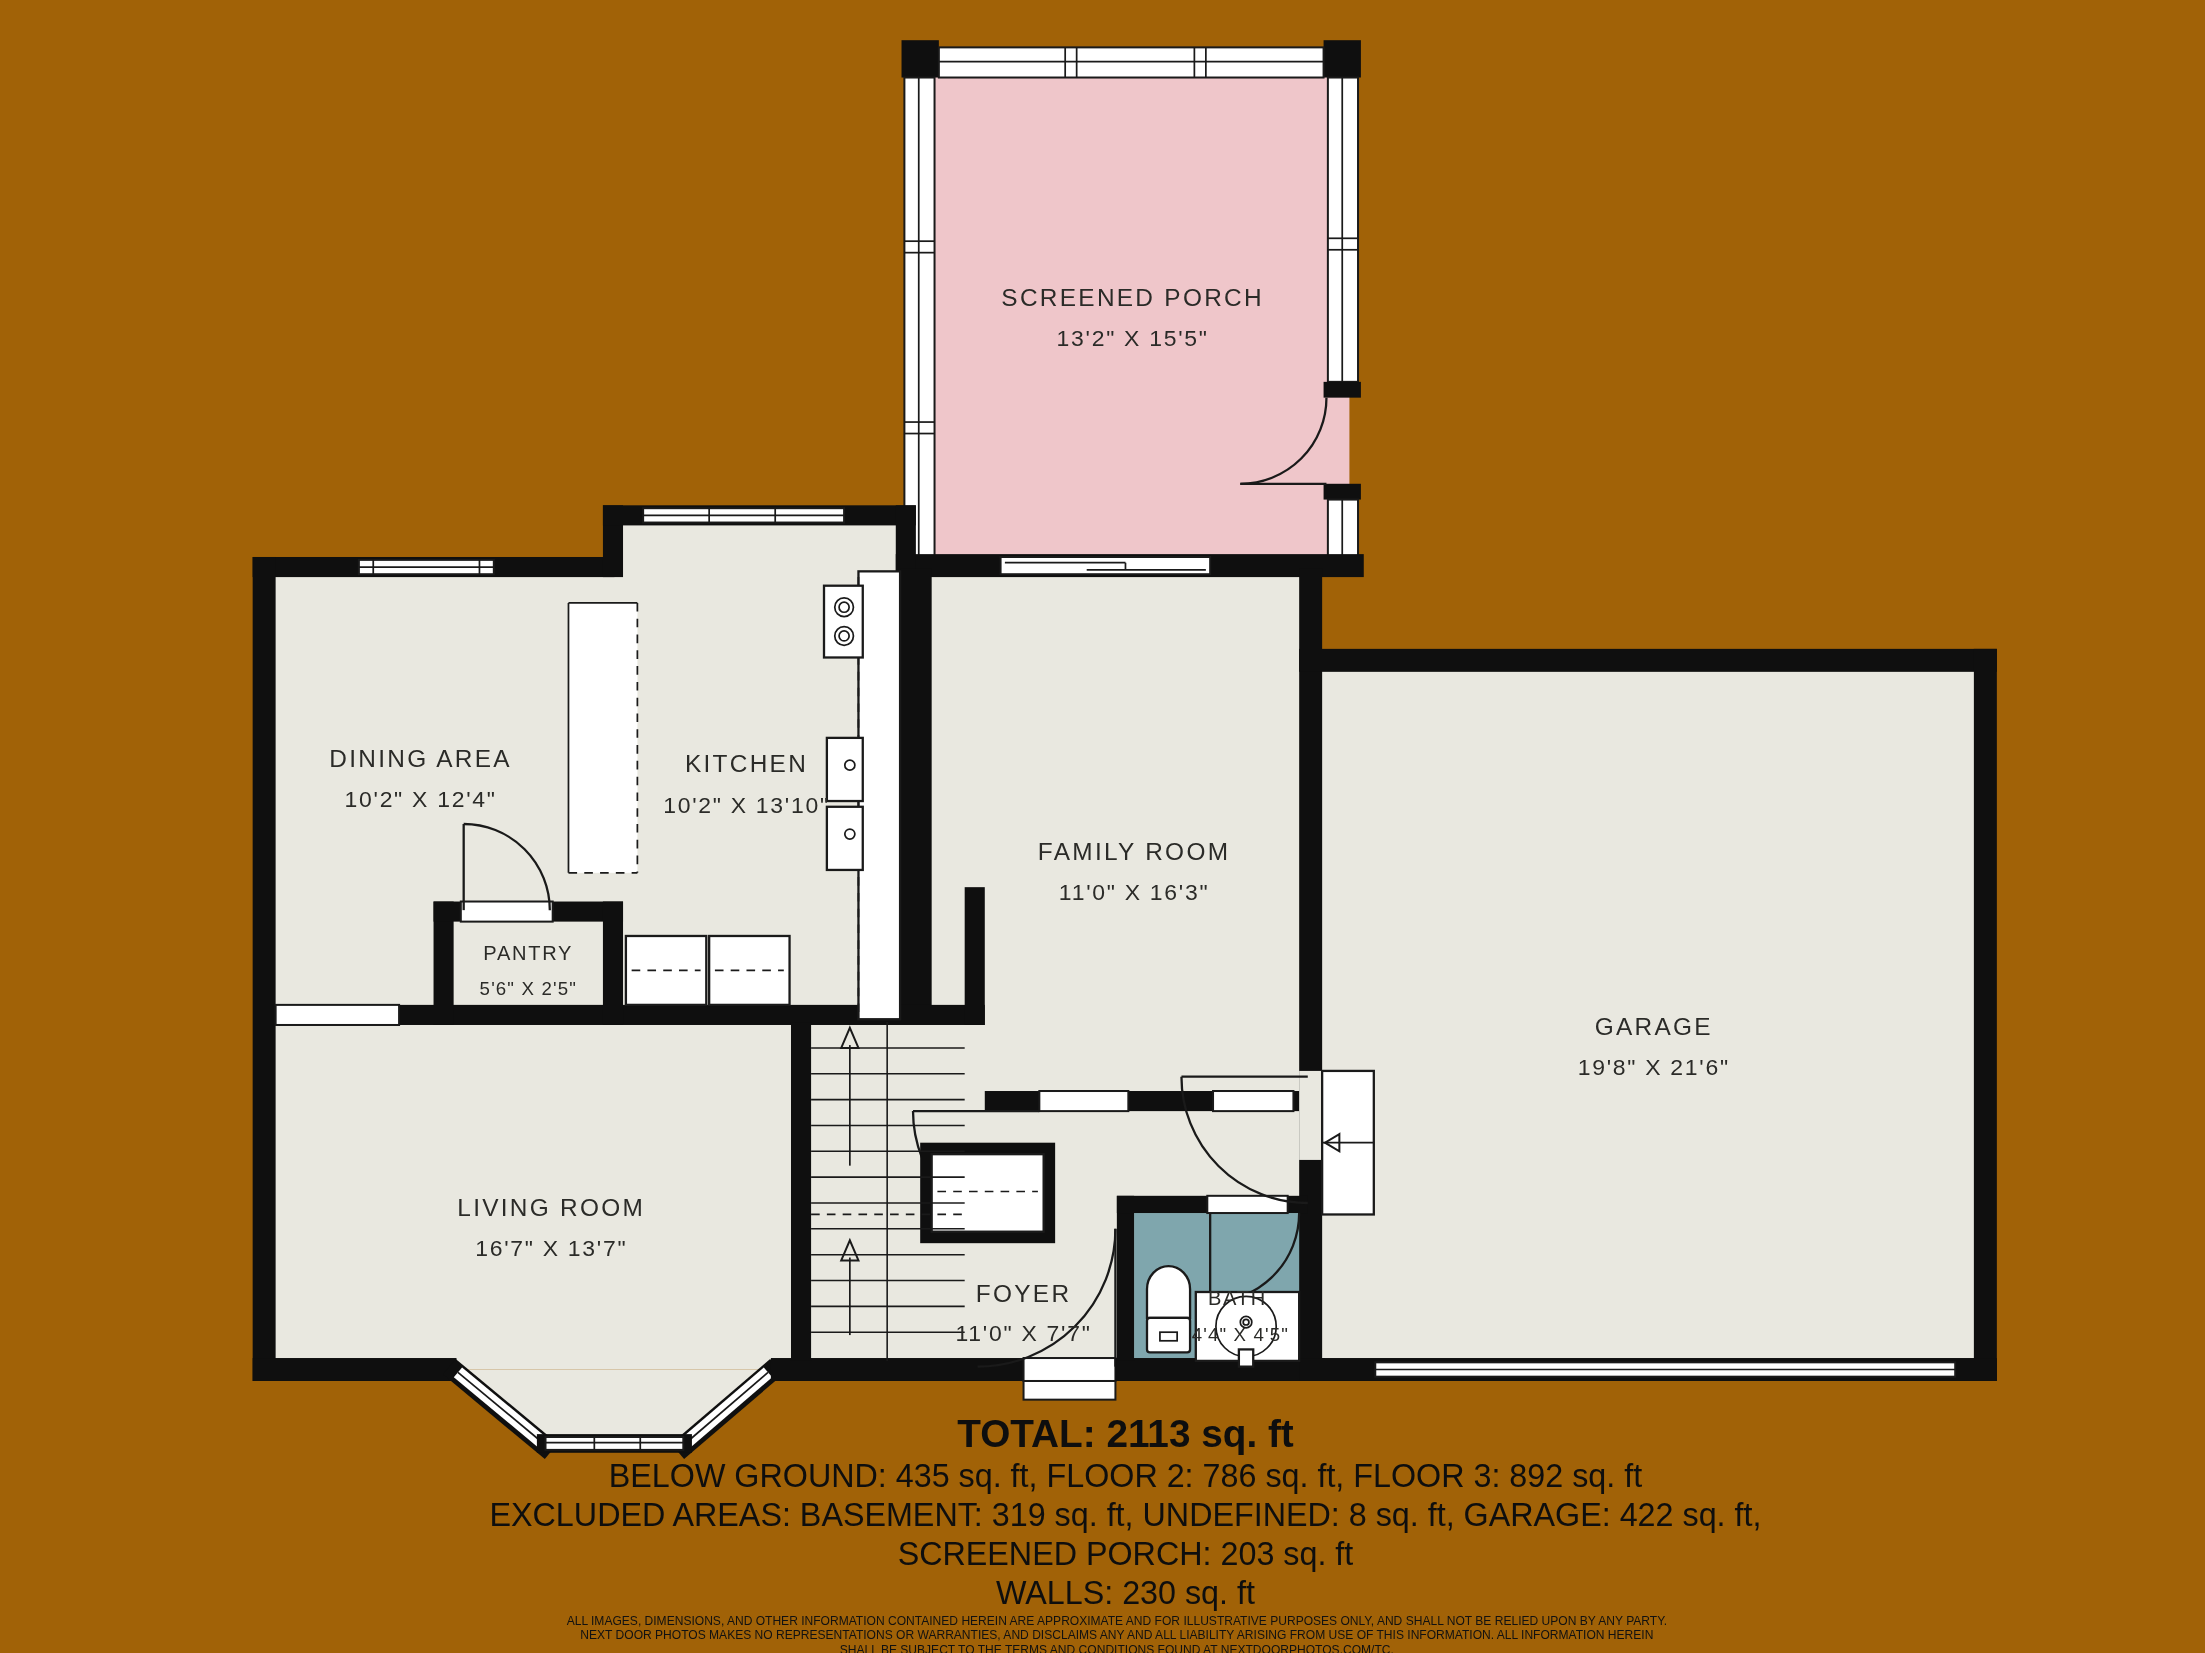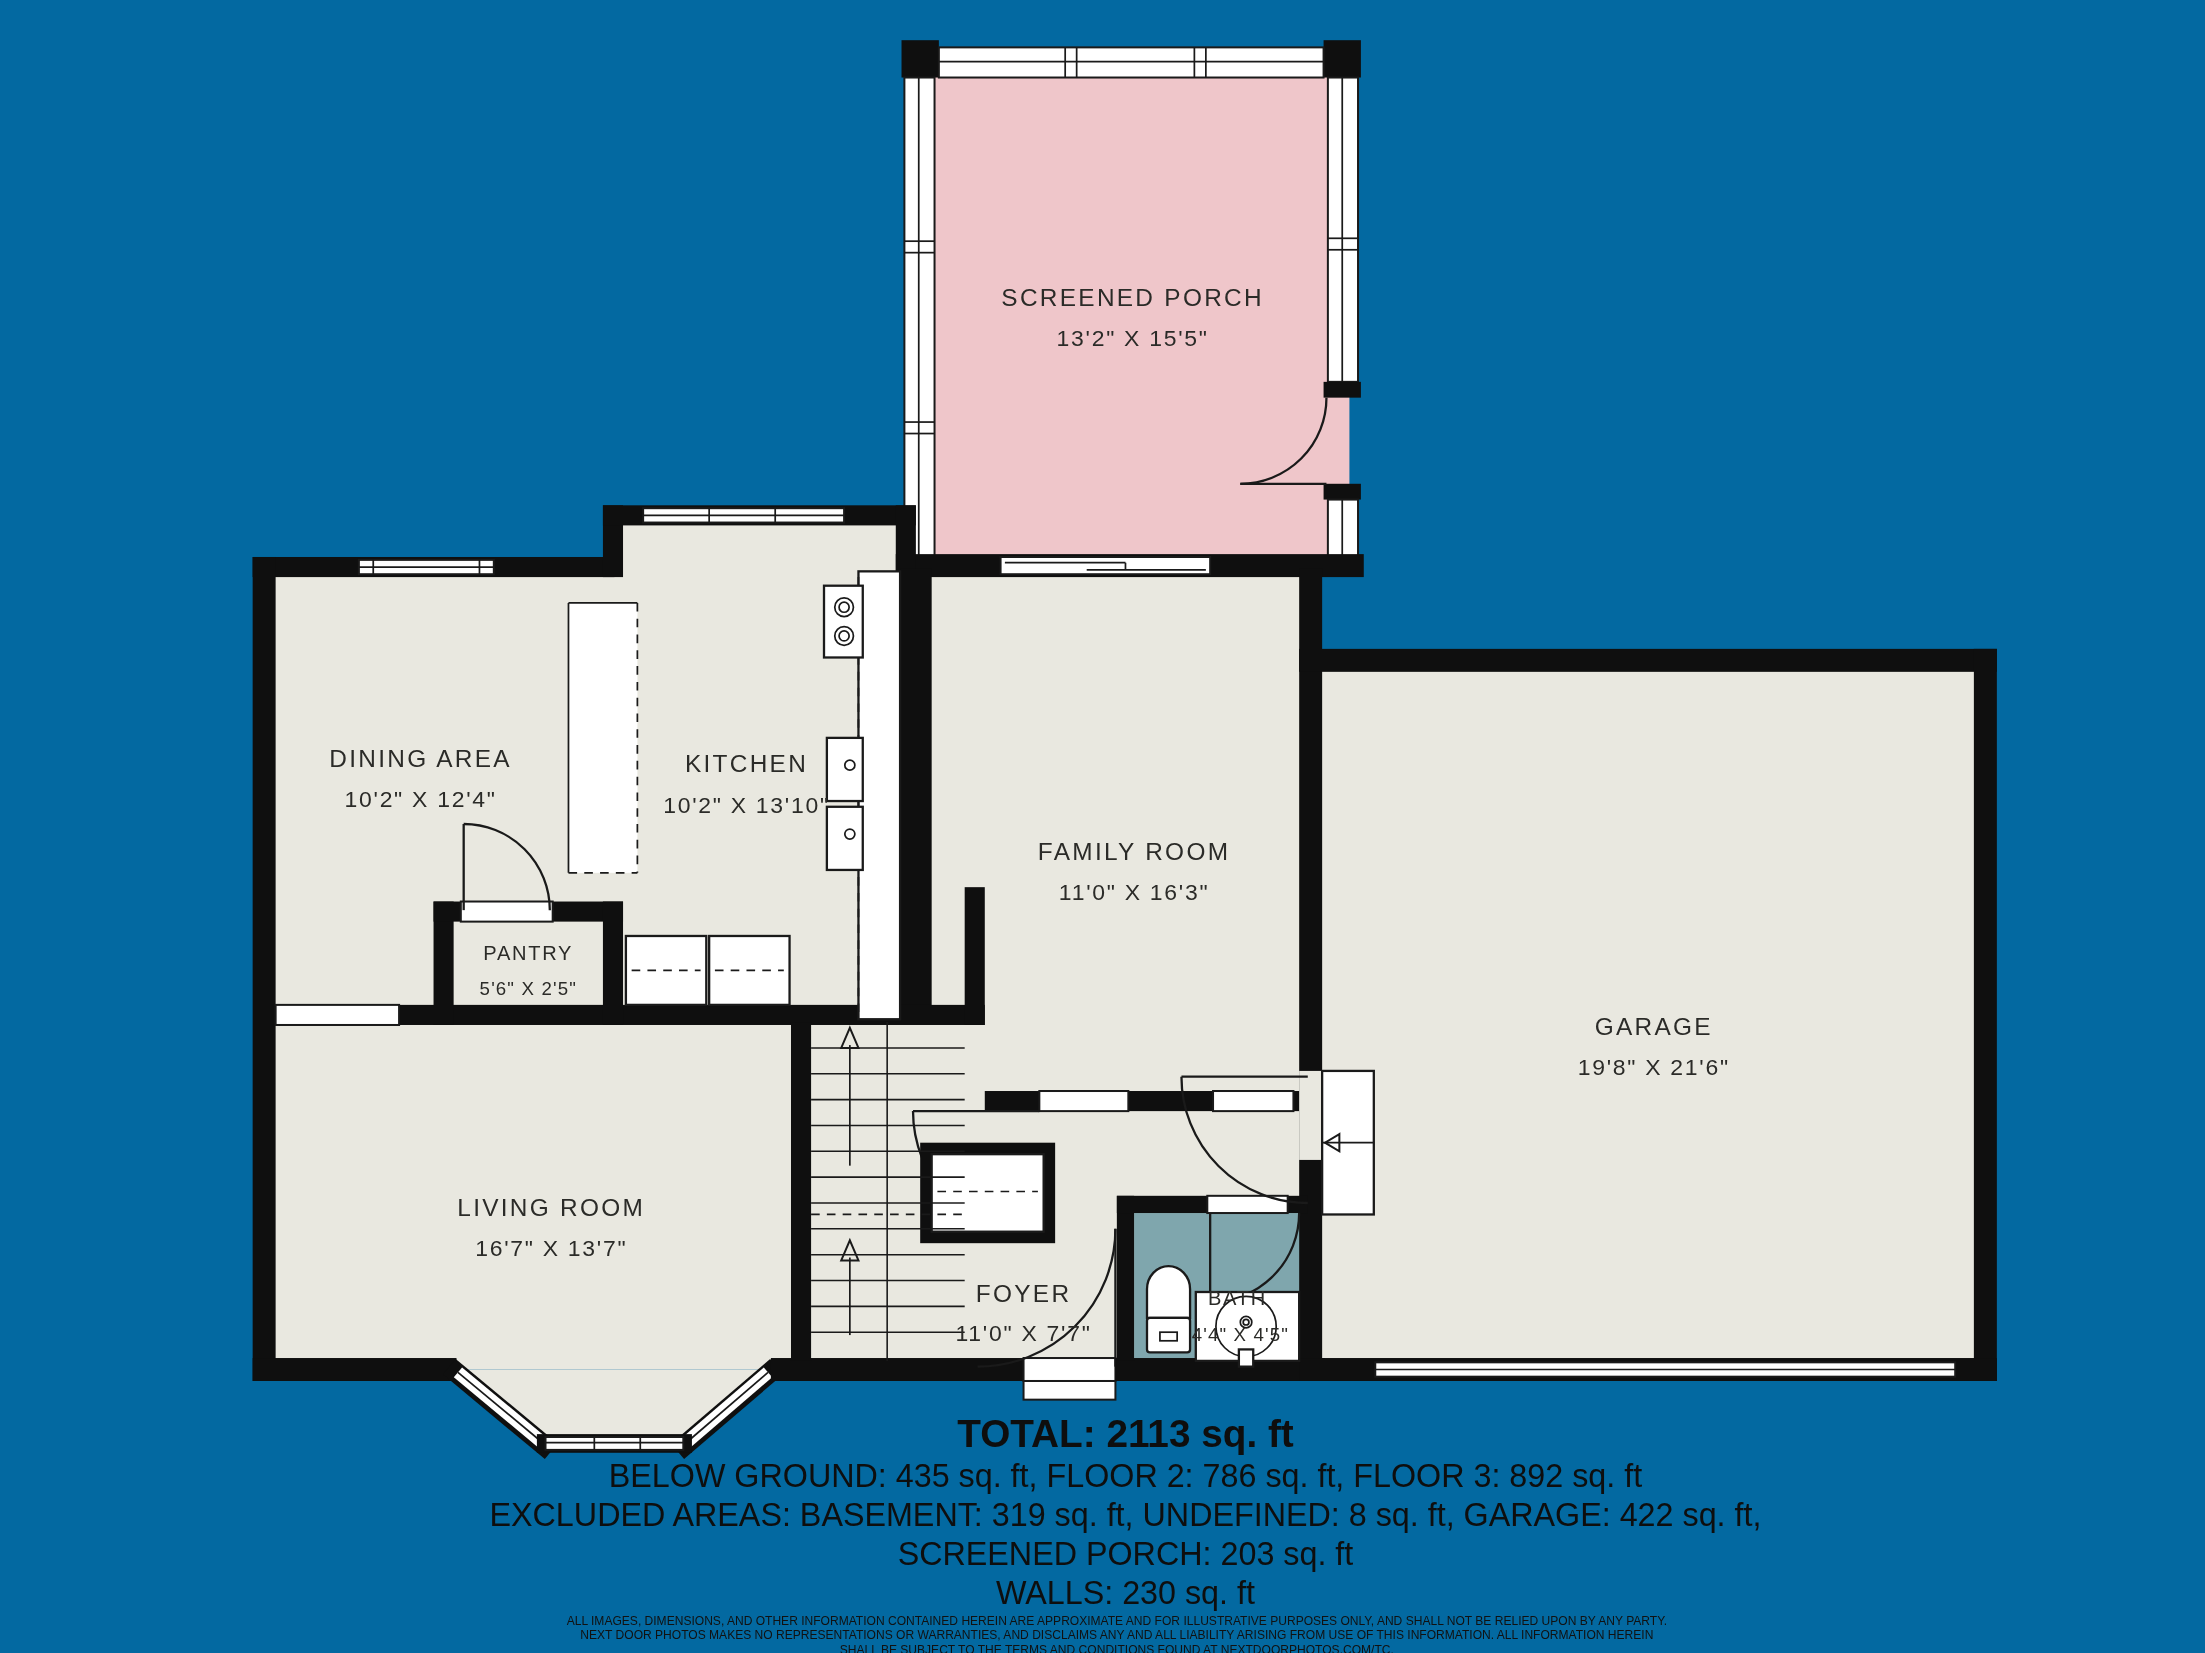--- a/index.html
+++ b/index.html
@@ -1,16 +1,16 @@
 <!DOCTYPE html>
 <html style="font-size:11.5px"><head>
 <meta charset="utf-8">
 <style>
   html,body{margin:0;padding:0;background:#ffffff;}
-  .page{width:100vw;background:#0369a1;}
+  .page{width:100vw;background:#a16207;}
   svg{display:block;width:100%;height:auto;}
   .room-name{font-family:"Liberation Sans",sans-serif;font-size:17px;letter-spacing:1.6px;fill:#2b2b28;}
   .room-dims{font-family:"Liberation Sans",sans-serif;font-size:16px;letter-spacing:1.2px;fill:#2b2b28;}
   .room-name.sm{font-size:14px;letter-spacing:1.2px;}
   .room-dims.sm{font-size:13px;letter-spacing:0.8px;}
   .total-line{font-family:"Liberation Sans",sans-serif;font-weight:bold;font-size:27px;fill:#0e0e0e;}
   .sum-line{font-family:"Liberation Sans",sans-serif;font-size:22.5px;fill:#0e0e0e;}
   .disc-line{font-family:"Liberation Sans",sans-serif;font-size:8.4px;fill:#111;}
   text{text-anchor:middle;}
   .wall{fill:#0f0f0f;}

